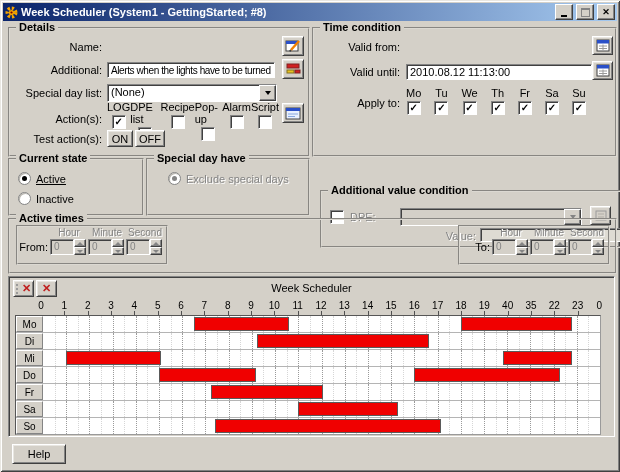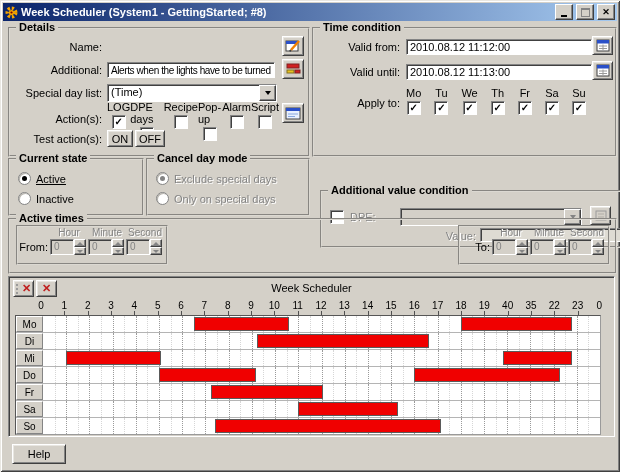--- a/index.html
+++ b/index.html
@@ -133,33 +133,33 @@
     <input class="field" style="left: 97px; top: 33px; width: 160px; height: 14px; font-size: 10px; letter-spacing: -0.4px;" value="Alerts when the lights have to be turned on and">
     <button class="btn iconbtn" style="left:272px;top:30px;">
       <svg width="15" height="12" viewBox="0 0 15 12">
         <rect x="1" y="1" width="12" height="4" fill="#d02020" stroke="#802020"></rect>
         <rect x="1" y="7" width="7" height="3" fill="#e8c020" stroke="#807020"></rect>
         <rect x="9" y="7" width="5" height="3" fill="#d02020" stroke="#802020"></rect>
       </svg>
     </button>
     <span class="lbl r" style="left:0;top:58px;width:92px;">Special day list:</span>
     <div class="combo" style="left:97px;top:55px;width:168px;height:16px;">
-      <span class="sel">(Time)</span>
+      <span class="sel">(None)</span>
       <span class="drop">
           <i class="arrow-dn"></i>
         </span>
     </div>
     <span class="lbl r" style="left:0;top:84px;width:92px;">Action(s):</span>
     <div class="flexcols" style="left:97px;top:72px;width:172px;">
         <span class="col">
           <span>LOG</span>
           <span class="checkbox">✓</span>
         </span>
         <span class="col">
-          <span>DPE days</span>
+          <span>DPE list</span>
           <span class="checkbox"></span>
         </span>
         <span class="col">
           <span>Recipe</span>
           <span class="checkbox"></span>
         </span>
         <span class="col">
           <span>Pop-up</span>
           <span class="checkbox"></span>
         </span>
@@ -181,21 +181,20 @@
       </svg>
     </button>
     <span class="lbl r" style="left:0;top:104px;width:92px;">Test action(s):</span>
     <button class="btn" style="position:absolute;left:97px;top:101px;width:26px;height:17px;">ON</button>
     <button class="btn" style="position:absolute;left:125px;top:101px;width:30px;height:17px;">OFF</button>
   </div>
 
   <div class="group" style="left:312px;top:27px;width:301px;height:126px;">
     <span class="legend">Time condition</span>
     <span class="lbl r" style="left:0;top:12px;width:86px;">Valid from:</span>
-    <input class="field" style="left: 92px; top: 10px; width: 178px; height: 14px;" value="2010.08.12 11:12:00">
     <button class="btn iconbtn" style="left:278px;top:7px;width:21px;height:19px;">
       <svg width="14" height="13" viewBox="0 0 14 13">
         <rect x="1" y="1" width="12" height="11" fill="#fff" stroke="#404040"></rect>
         <rect x="1" y="1" width="12" height="3.5" fill="#2a50c8"></rect>
         <line x1="3" y1="7" x2="11" y2="7" stroke="#9a9a9a"></line>
         <line x1="3" y1="9.5" x2="11" y2="9.5" stroke="#9a9a9a"></line>
         <line x1="7" y1="5.5" x2="7" y2="11" stroke="#9a9a9a"></line>
       </svg>
     </button>
     <span class="lbl r" style="left:0;top:37px;width:86px;">Valid until:</span>
@@ -249,29 +248,25 @@
         <span class="radio sel"></span>
         <span>Active</span>
       </div>
       <div class="opt-row" style="left: 8px; top: 32px;">
         <span class="radio"></span>
         <span>Inactive</span>
       </div>
     </div>
 
   <div class="group" style="left:146px;top:158px;width:160px;height:54px;">
-    <span class="legend">Cancel day mode</span>
+    <span class="legend">Special day have</span>
     <div></div>
-  <div class="opt-row" style="left: 8px; top: 12px; justify-content: space-between;">
+  <div class="opt-row" style="left: 20px; top: 12px; justify-content: space-between;">
         <span class="radio sel dis2"></span>
         <span class="dis">Exclude special days</span>
-      </div>
-      <div class="opt-row" style="left: 8px; top: 32px;">
-        <span class="radio dis2"></span>
-        <span class="dis">Only on special days</span>
       </div>
     </div>
 
   <div class="group" style="left:320px;top:158px;width:301px;height:54px;margin-top:32px;">
     <span class="legend">Additional value condition</span>
     <div class="checkbox" style="position:absolute;left:8px;top:18px;"></div>
     <span class="lbl dis" style="left:28px;top:19px;">DPE:</span>
     <div class="combo disabled" style="left:78px;top:16px;width:180px;height:16px;">
       <span class="sel"></span>
       <span class="drop">

